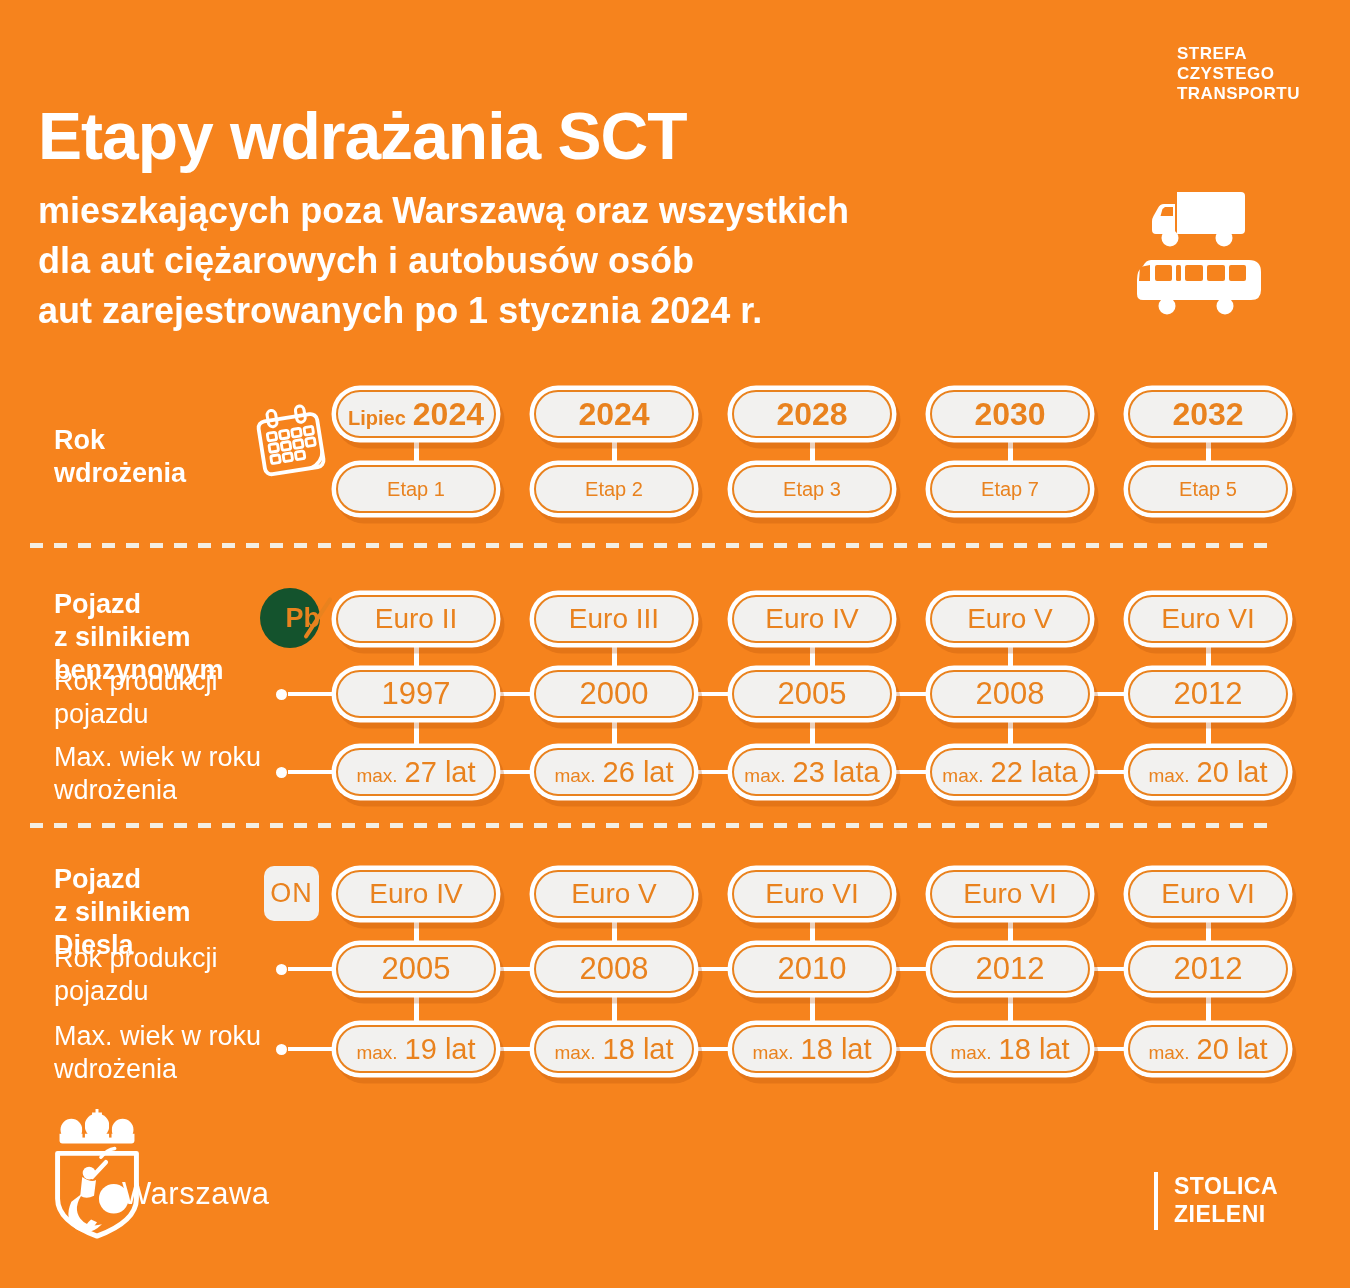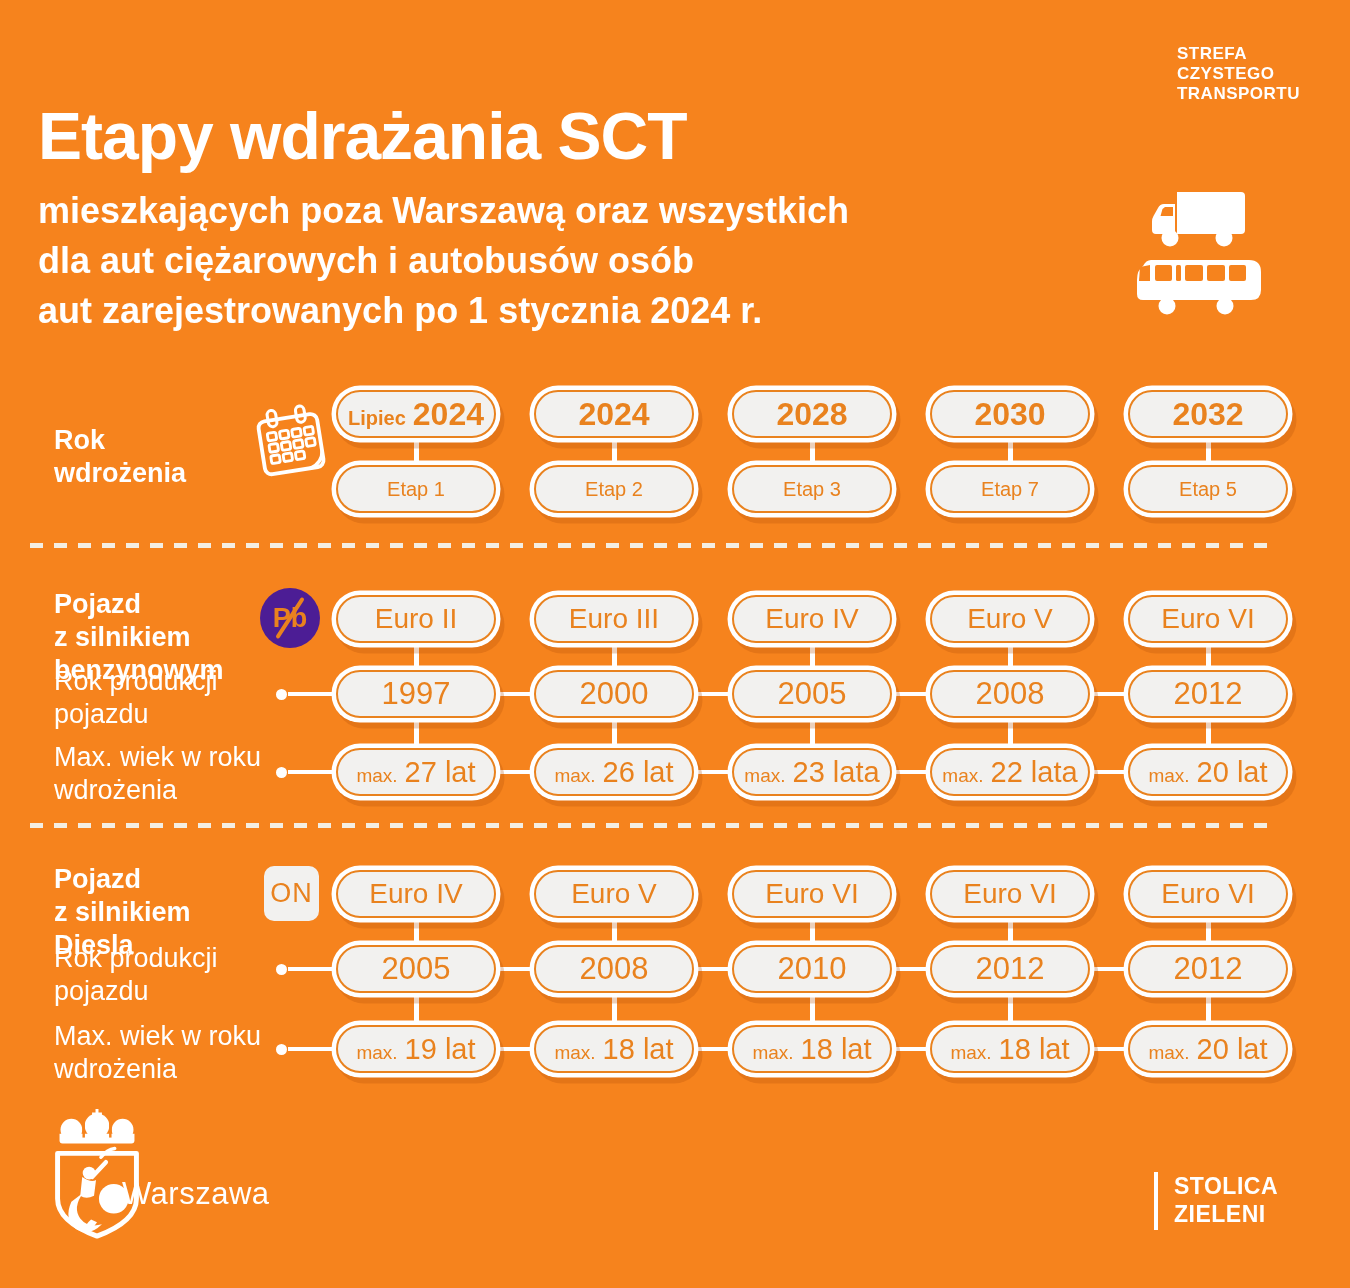--- a/index.html
+++ b/index.html
@@ -44,22 +44,22 @@
   .max-pill .val{font-size:29px;}
 
   .side-label{position:absolute;left:38px;font-size:27px;line-height:33px;}
   .side-label.bold{font-weight:700;}
 
   .divider{position:absolute;left:30px;width:1246px;height:5px;
            background:repeating-linear-gradient(to right,var(--dash) 0 13px,transparent 13px 24px);}
 
   
   .calendar-icon{position:absolute;left:233px;top:10px;}
-  .pb-badge{position:absolute;left:244px;top:-7px;width:60px;height:60px;border-radius:50%;background:#4c1d95;
-            display:flex;align-items:center;justify-content:center;color:var(--accent);
+  .pb-badge{position:absolute;left:244px;top:-7px;width:60px;height:60px;border-radius:50%;background:#14532d;
+            display:flex;align-items:center;justify-content:flex-end;color:var(--accent);
             font-size:27px;font-weight:700;}
   .pb-slash{position:absolute;width:4px;height:48px;border-radius:2px;background:var(--accent);transform:rotate(33deg);}
   .on-badge{position:absolute;left:248px;top:-4px;width:55px;height:55px;border-radius:10px;background:var(--fill);
             display:flex;align-items:center;justify-content:center;color:var(--accent);
             font-size:27px;letter-spacing:1px;}
 
   
   .crest{position:absolute;left:36px;top:1108px;}
   .city-name{position:absolute;left:122px;top:1176px;font-size:31px;letter-spacing:0.5px;}
   .brand-bottom{position:absolute;left:1154px;top:1172px;display:flex;gap:16px;}

